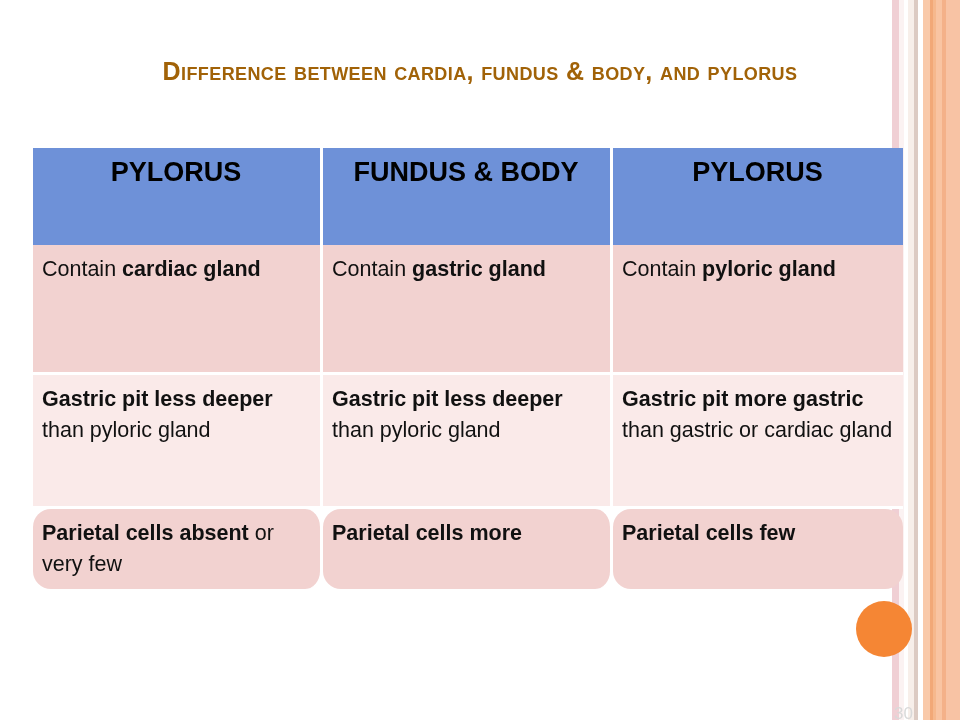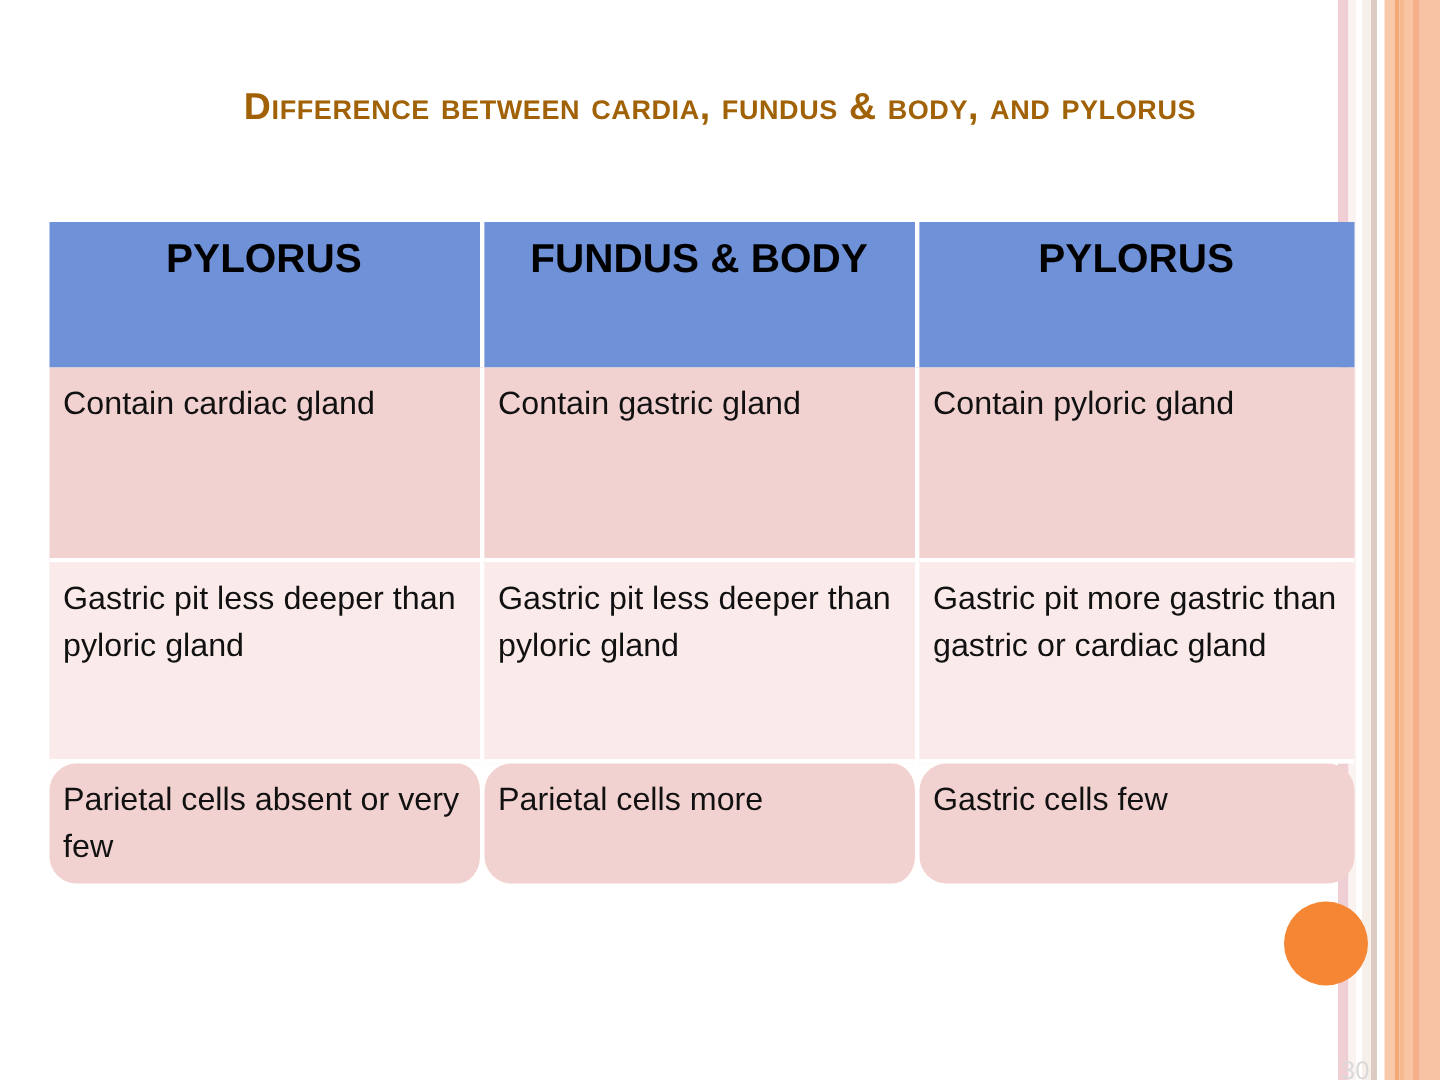--- a/index.html
+++ b/index.html
@@ -99,21 +99,21 @@
   }
 
   .row-dark td { background: #F2D2D0; }
   .row-light td { background: #FAEAE9; }
 
   .cell {
     color: #111111;
     font-size: 21.5px;
     line-height: 31px;
   }
-  .cell b { font-weight: normal; }
+  .cell b { font-weight: bold; }
   .r1 td { height: 130px; }
   .r2 td { height: 134px; }
   .r3 td { height: 69px; border-radius: 18px; }
 
   
   #page-number {
     position: absolute;
     left: 894px;
     top: 676px;
     font-size: 17px;
@@ -171,20 +171,20 @@
           <td class="cell"><span>Contain </span><b>pyloric gland</b></td>
         </tr>
         <tr class="row-light r2">
           <td class="cell"><b>Gastric pit less deeper</b><span> than pyloric gland</span></td>
           <td class="cell"><b>Gastric pit less deeper</b><span> than pyloric gland</span></td>
           <td class="cell"><b>Gastric pit more gastric</b><span> than gastric or cardiac gland</span></td>
         </tr>
         <tr class="row-dark r3">
           <td class="cell"><b>Parietal cells absent</b><span> or very few</span></td>
           <td class="cell"><b>Parietal cells more</b></td>
-          <td class="cell"><b>Gastric cells few</b></td>
+          <td class="cell"><b>Parietal cells few</b></td>
         </tr>
       </tbody>
   </table>
 
   <div id="page-number">30</div>
 
 </div>
 
 </body></html>

